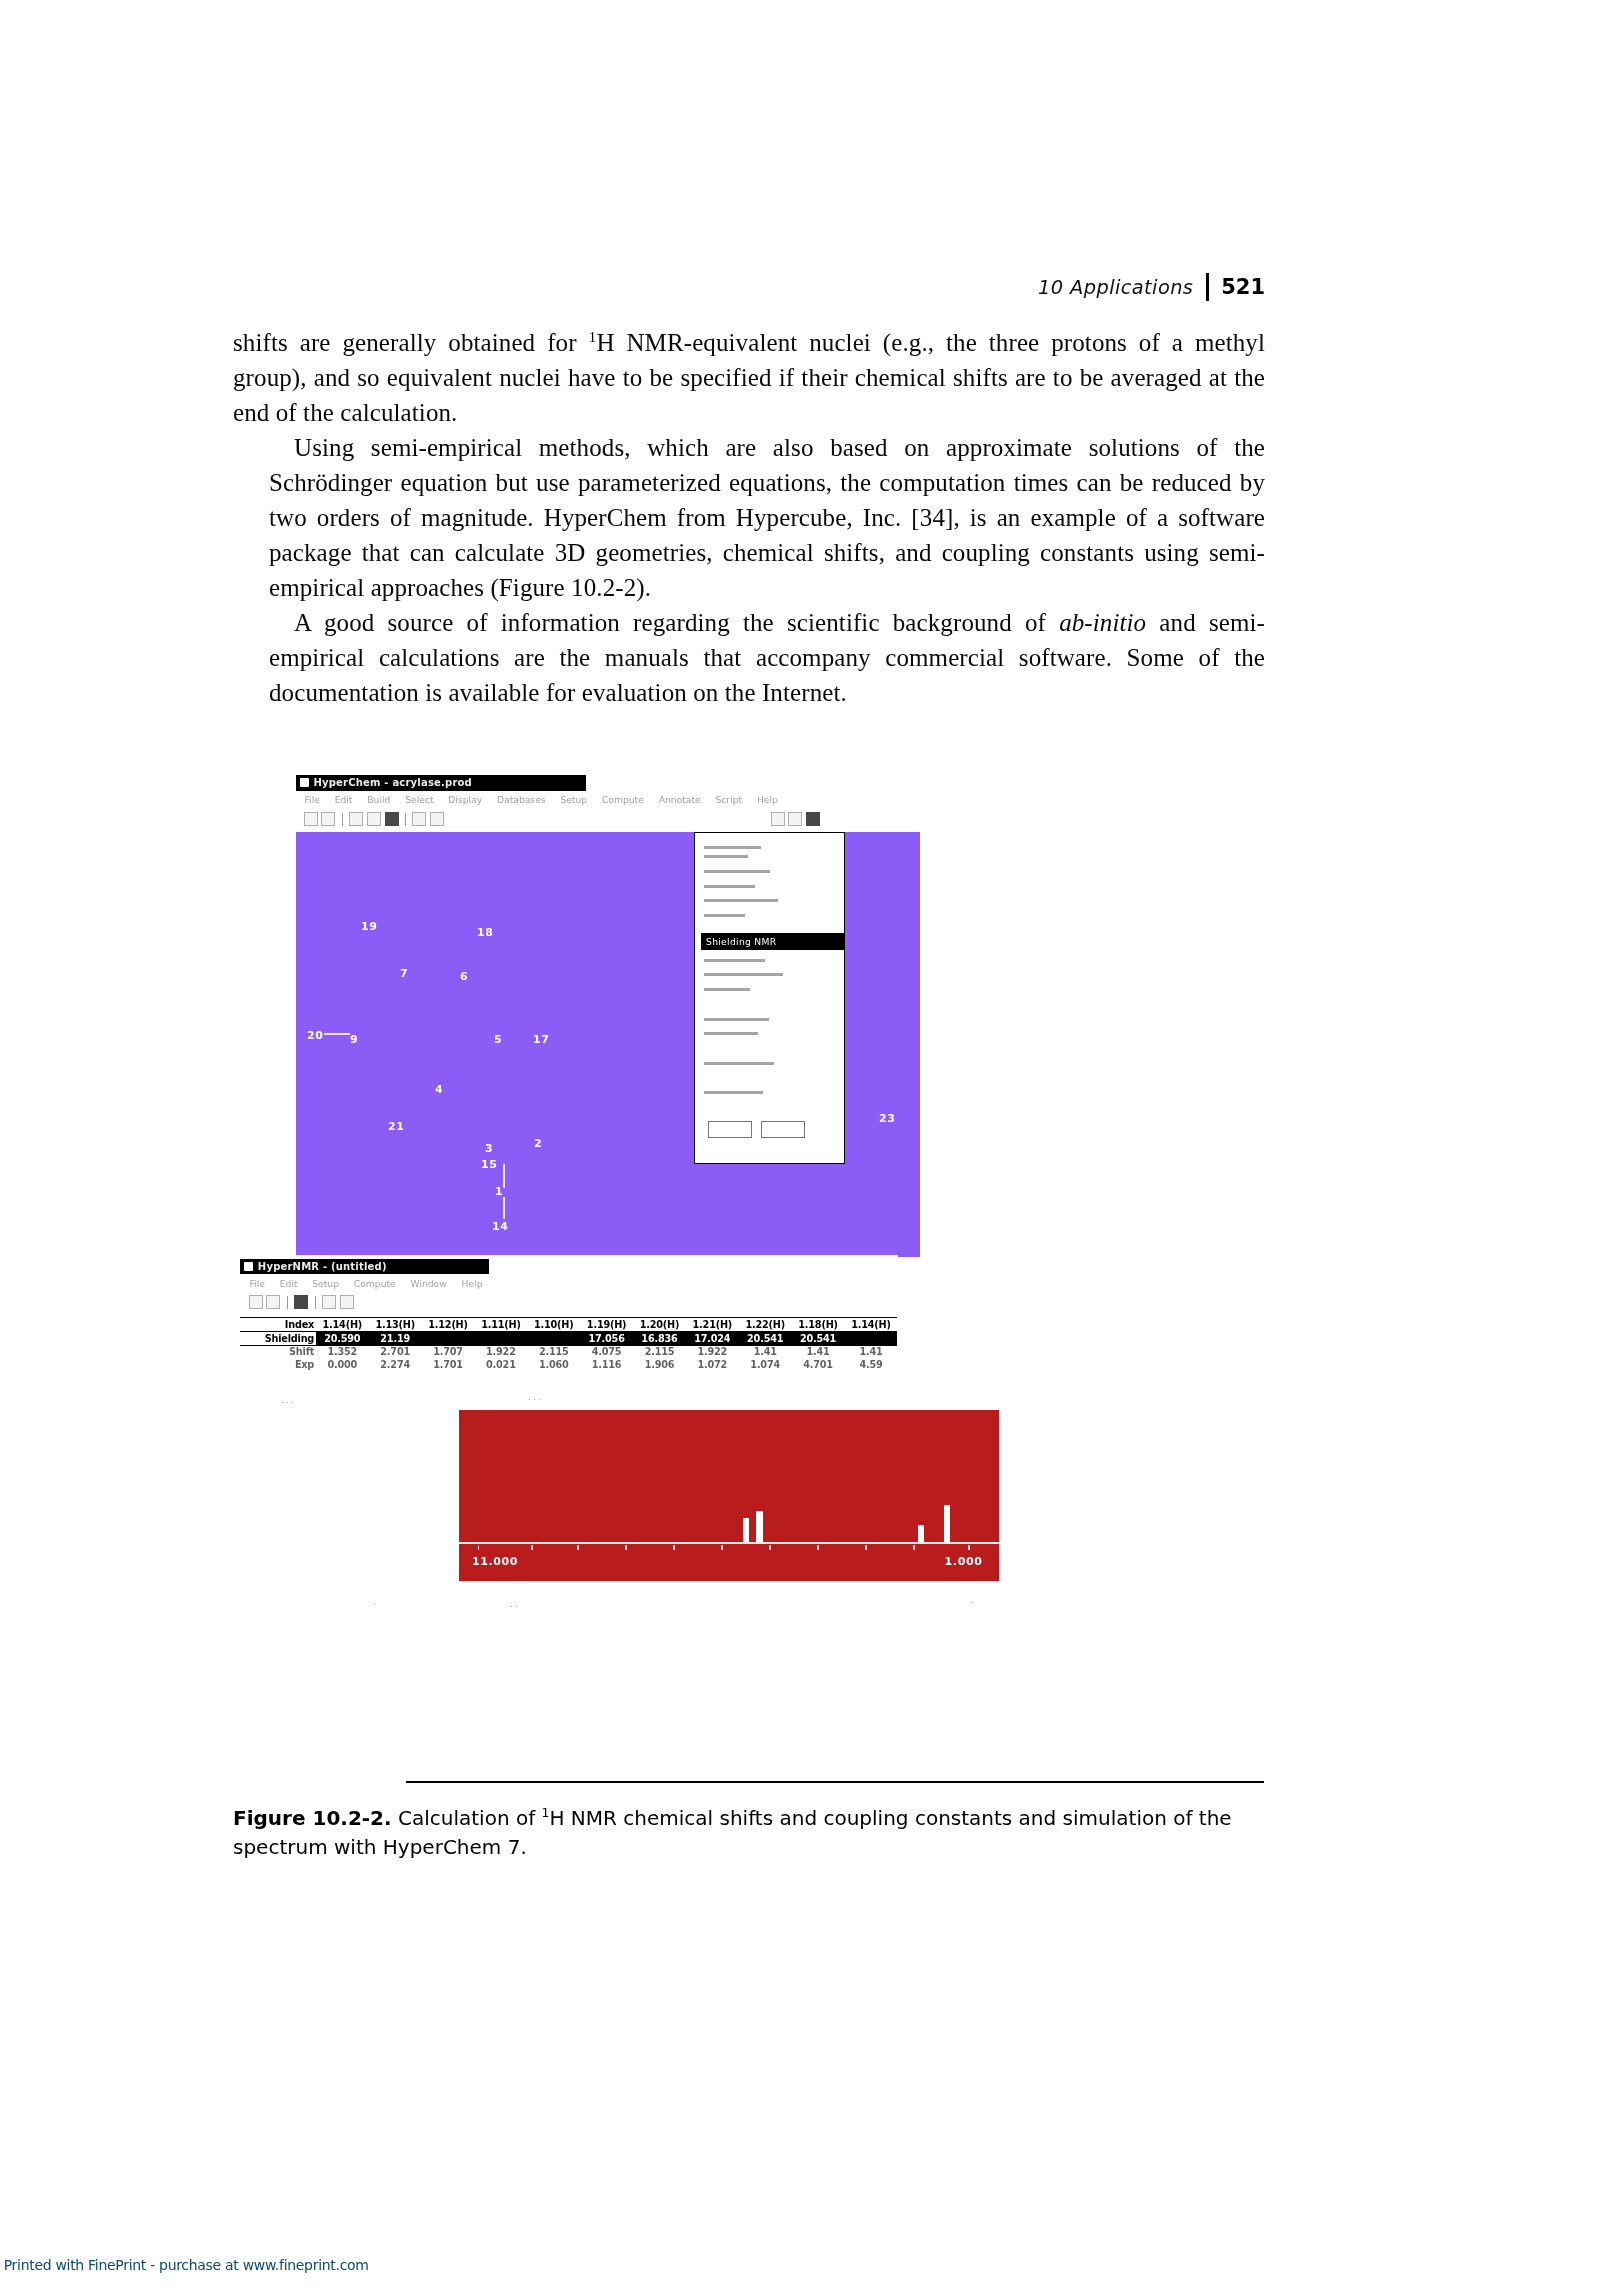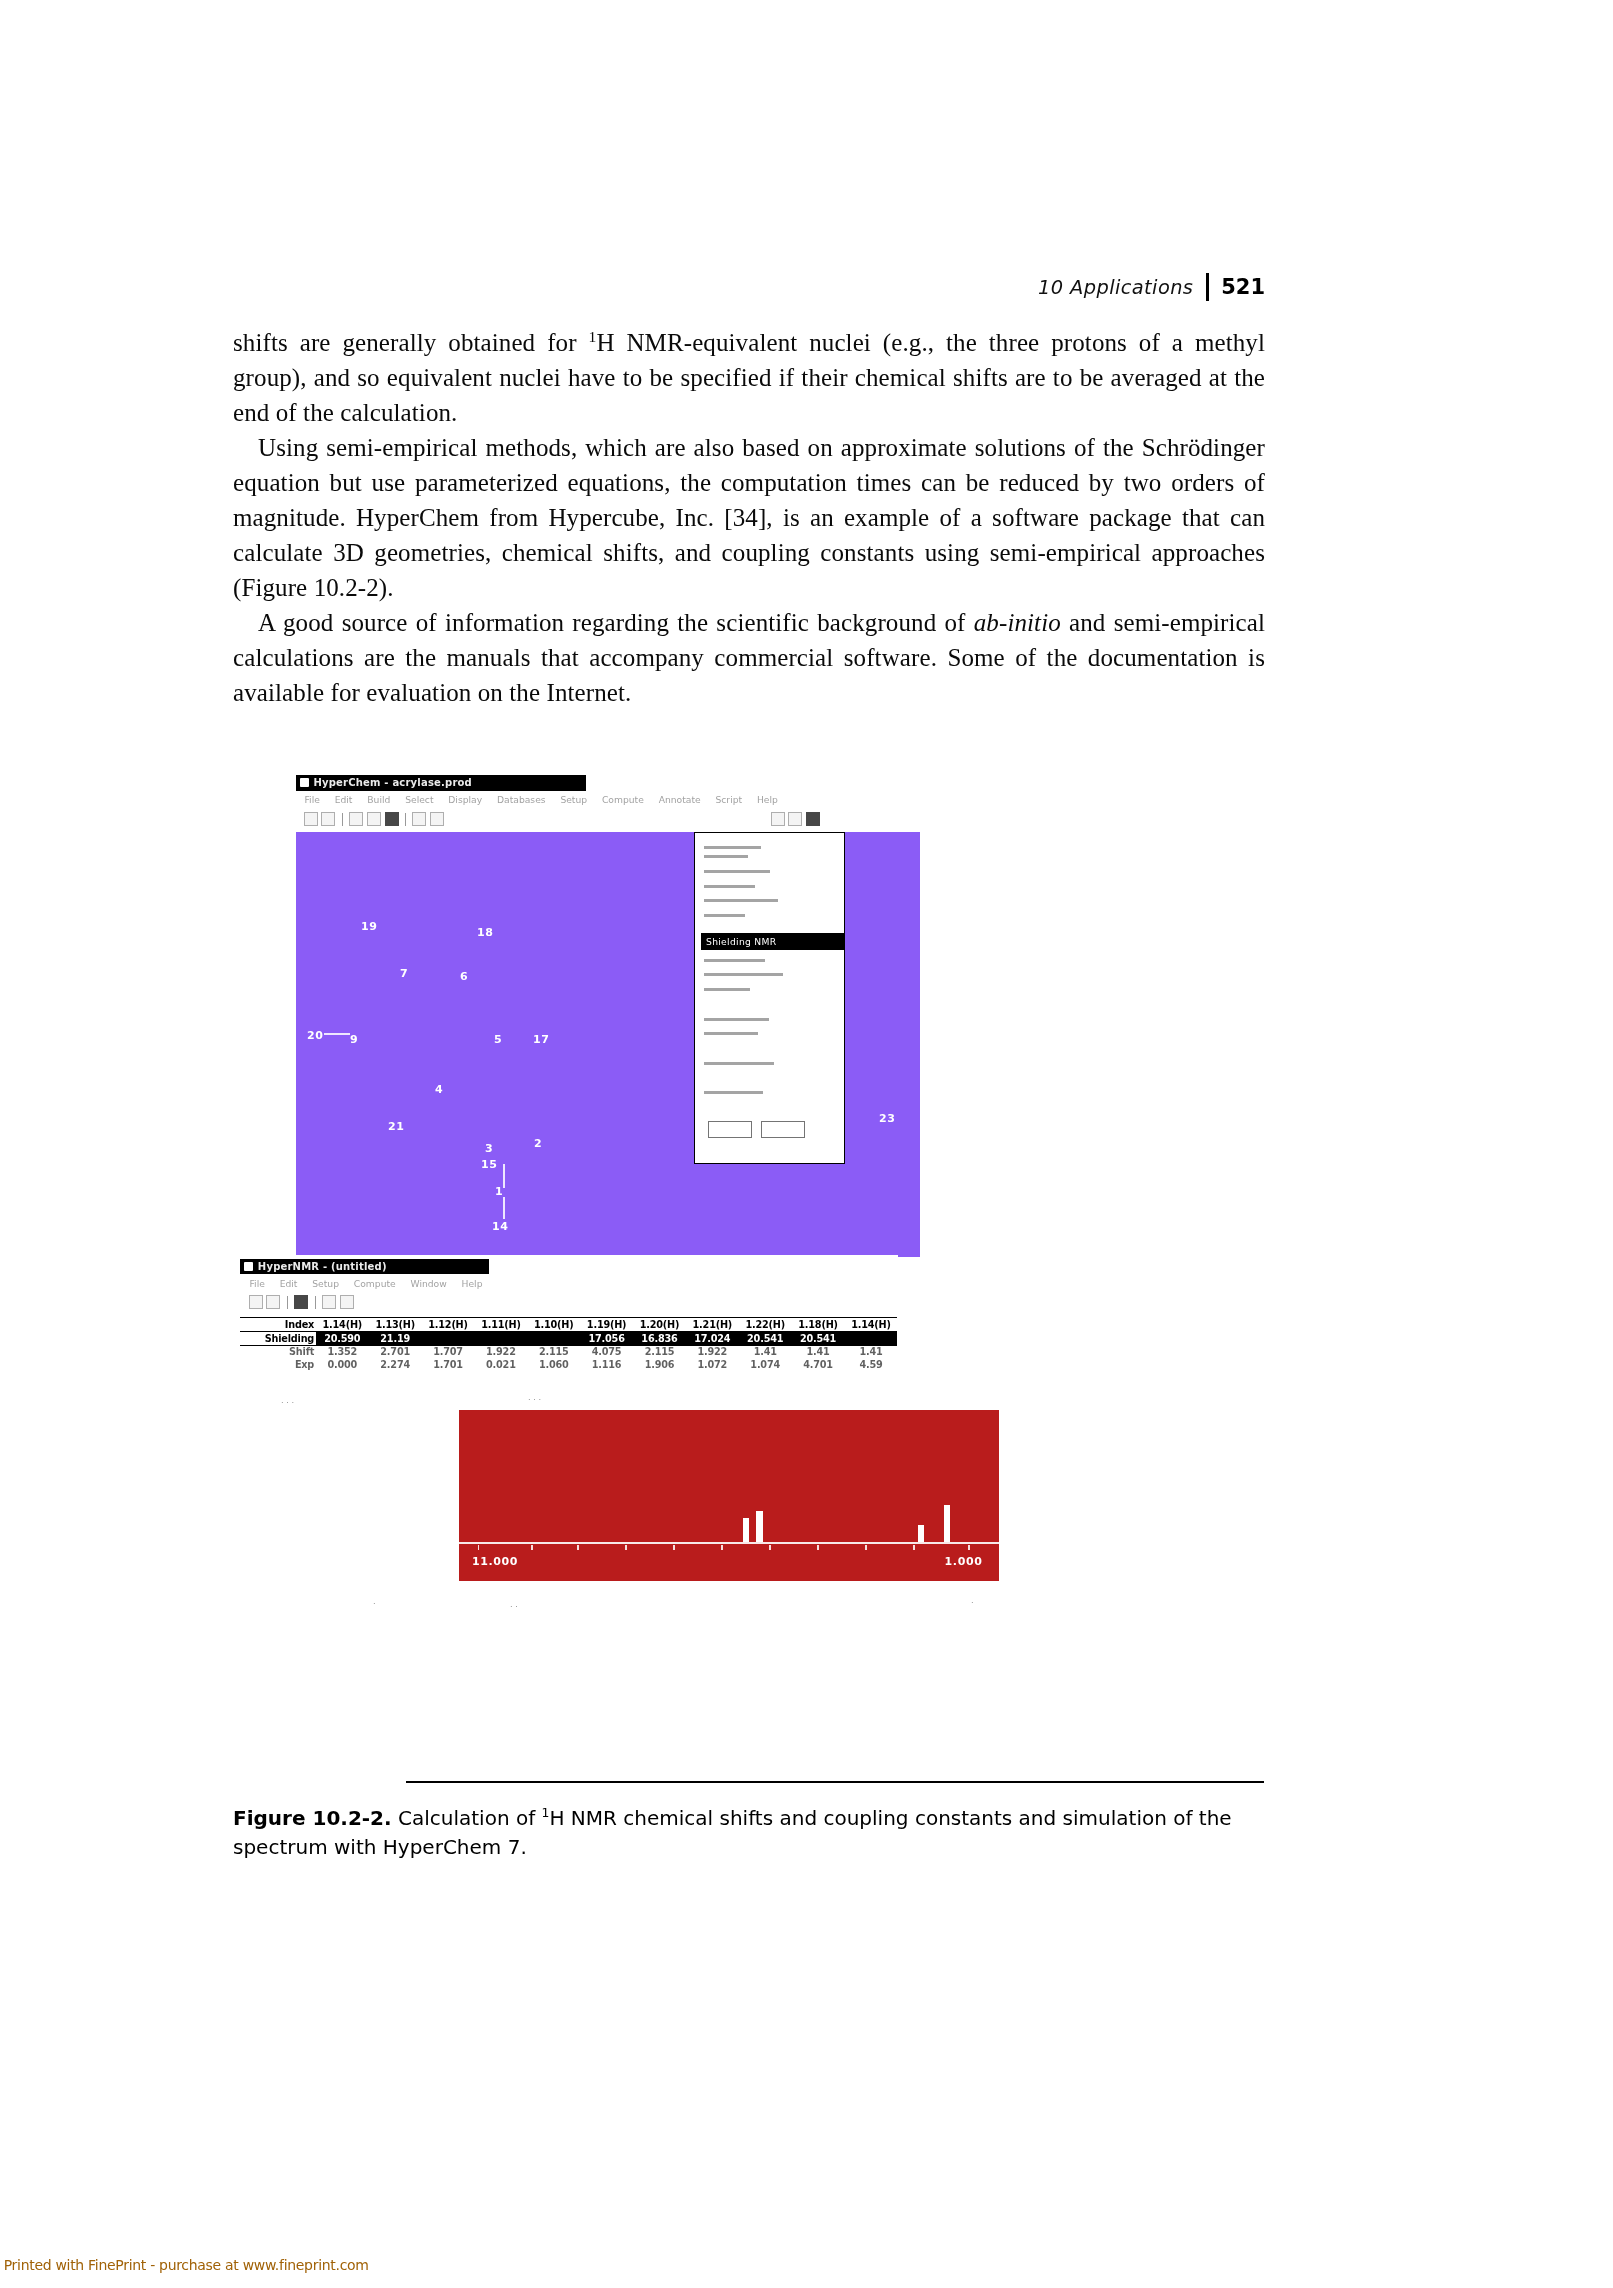--- a/index.html
+++ b/index.html
@@ -57,21 +57,21 @@
   }
   .para {
     margin: 0 0 0 0;
     font-size: 25px;
     line-height: 35px;
     text-align: justify;
     text-justify: inter-word;
     color: #0a0a0a;
     letter-spacing: 0.1px;
   }
-  .para.indent { text-indent: 25px; }
+  .para.indent { text-indent: 25px; margin-left: 36px; }
   .para sup { font-size: 0.62em; vertical-align: super; line-height: 0; }
   .para i { font-style: italic; }
 
   
   .figure {
     position: absolute;
     left: 233px;
     top: 775px;
     width: 1034px;
     height: 988px;
@@ -291,21 +291,21 @@
   .caption b { font-weight: bold; margin-top: 40px; }
   .caption sup { font-size: .62em; vertical-align: super; line-height: 0; }
 
   
   .footer {
     position: absolute;
     left: 3.7px;
     top: 2257px;
     font-family: "DejaVu Sans", sans-serif;
     font-size: 14px;
-    color: #a16207;
+    color: #0c4a6e;
     white-space: nowrap;
     letter-spacing: -0.3px;
   }
 </style>
 </head>
 <body>
 
 <div class="running-head">
   <span class="rh-title">10 Applications</span>
   <span class="rh-rule"></span>

